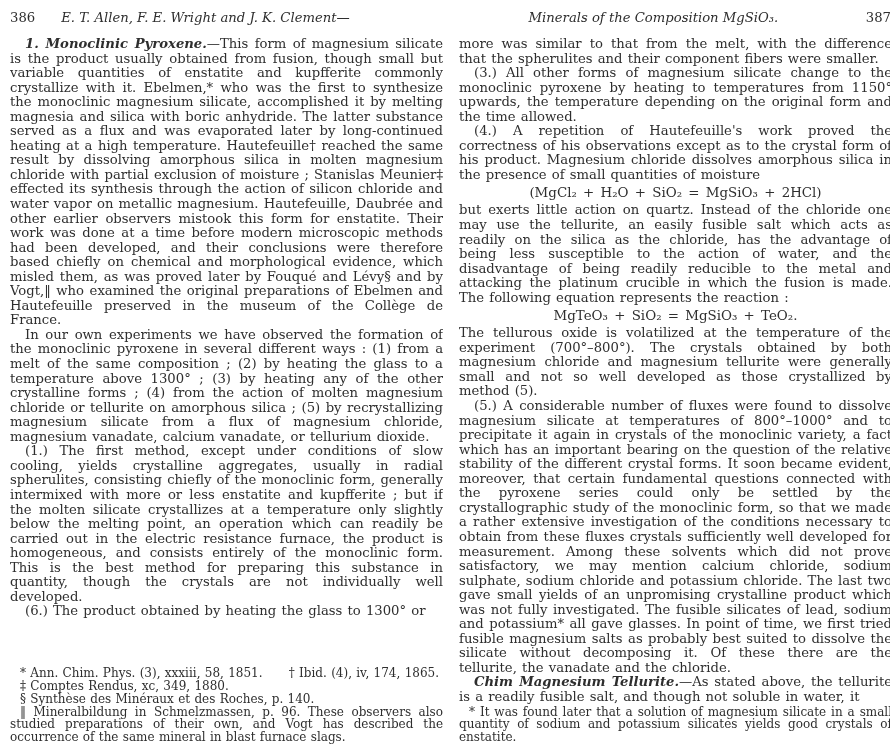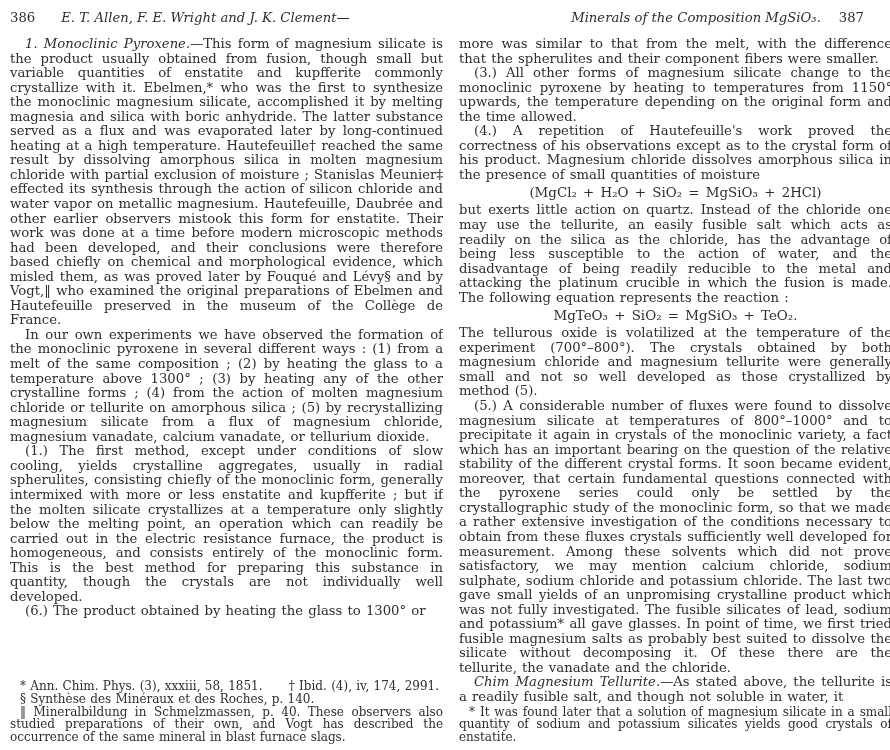--- a/index.html
+++ b/index.html
@@ -23,31 +23,31 @@
   .runhead {
     display: flex; align-items: baseline;
     font-size: 13.2px; line-height: 16px;
     margin-bottom: 11px;
     white-space: nowrap; overflow: hidden;
   }
   .runhead .pgnum { font-style: normal; }
   .runhead .title { font-style: italic; }
   .runhead-left .pgnum { margin-right: 26px; }
   .runhead-left .title { flex: 1; }
-  .runhead-right .title { flex: 1; text-align: right; }
-  .runhead-right .pgnum { margin-left: 18px; margin-right: 28px; }
+  .runhead-right .title { flex: 1; text-align: center; }
+  .runhead-right .pgnum { margin-left: 18px; margin-right: 1px; }
   .body-text {
     font-size: 13.2px;
     line-height: 14.55px;
     text-align: justify;
     word-spacing: 1px;
   }
   p.para { margin: 0; text-indent: 15px; }
   p.para.noindent { text-indent: 0; }
-  p.para .lead { font-style: italic; }
+  p.para .lead { font-style: italic; font-weight: bold; }
   .equation {
     text-align: center; text-indent: 0;
     font-size: 13.4px; line-height: 15px;
     margin: 3px 0 3px 0;
     word-spacing: 2px;
   }
   .footnotes {
     margin-top: auto;
     font-size: 12px; line-height: 12.8px;
     text-align: justify;
@@ -71,24 +71,25 @@
     </div>
     <div class="body-text">
       <p class="para"><span class="lead">1. Monoclinic Pyroxene.</span><span>—This form of magnesium silicate is the product usually obtained from fusion, though small but variable quantities of enstatite and kupfferite commonly crystallize with it.  Ebelmen,* who was the first to synthesize the monoclinic magnesium silicate, accomplished it by melting magnesia and silica with boric anhydride.  The latter substance served as a flux and was evaporated later by long-continued heating at a high temperature.  Hautefeuille† reached the same result by dissolving amorphous silica in molten magnesium chloride with partial exclusion of moisture ; Stanislas Meunier‡ effected its synthesis through the action of silicon chloride and water vapor on metallic magnesium.  Hautefeuille, Daubrée and other earlier observers mistook this form for enstatite.  Their work was done at a time before modern microscopic methods had been developed, and their conclusions were therefore based chiefly on chemical and morphological evidence, which misled them, as was proved later by Fouqué and Lévy§ and by Vogt,‖ who examined the original preparations of Ebelmen and Hautefeuille preserved in the museum of the Collège de France.</span></p>
       <p class="para">In our own experiments we have observed the formation of the monoclinic pyroxene in several different ways : (1) from a melt of the same composition ; (2) by heating the glass to a temperature above 1300° ; (3) by heating any of the other crystalline forms ; (4) from the action of molten magnesium chloride or tellurite on amorphous silica ; (5) by recrystallizing magnesium silicate from a flux of magnesium chloride, magnesium vanadate, calcium vanadate, or tellurium dioxide.</p>
       <p class="para">(1.) The first method, except under conditions of slow cooling, yields crystalline aggregates, usually in radial spherulites, consisting chiefly of the monoclinic form, generally intermixed with more or less enstatite and kupfferite ; but if the molten silicate crystallizes at a temperature only slightly below the melting point, an operation which can readily be carried out in the electric resistance furnace, the product is homogeneous, and consists entirely of the monoclinic form.  This is the best method for preparing this substance in quantity, though the crystals are not individually well developed.</p>
       <p class="para">(6.) The product obtained by heating the glass to 1300° or</p>
     </div>
     <div class="footnotes">
       <div class="fnrow">
         <span class="fn-left">* Ann. Chim. Phys. (3), xxxiii, 58, 1851.</span>
-        <span class="fn-right">† Ibid. (4), iv, 174, 2991.</span>
+        <span class="fn-right">† Ibid. (4), iv, 174, 1865.</span>
       </div>
+      <p class="fn">‡ Comptes Rendus, xc, 349, 1880.</p>
       <p class="fn">§ Synthèse des Minéraux et des Roches, p. 140.</p>
-      <p class="fn">‖ Mineralbildung in Schmelzmassen, p. 40.  These observers also studied preparations of their own, and Vogt has described the occurrence of the same mineral in blast furnace slags.</p>
+      <p class="fn">‖ Mineralbildung in Schmelzmassen, p. 96.  These observers also studied preparations of their own, and Vogt has described the occurrence of the same mineral in blast furnace slags.</p>
     </div>
   </div>
 
   <div class="page">
     <div class="runhead runhead-right">
       <span class="title">Minerals of the Composition MgSiO₃.</span>
       <span class="pgnum">387</span>
     </div>
     <div class="body-text">
       <p class="para noindent">more was similar to that from the melt, with the difference that the spherulites and their component fibers were smaller.</p>

